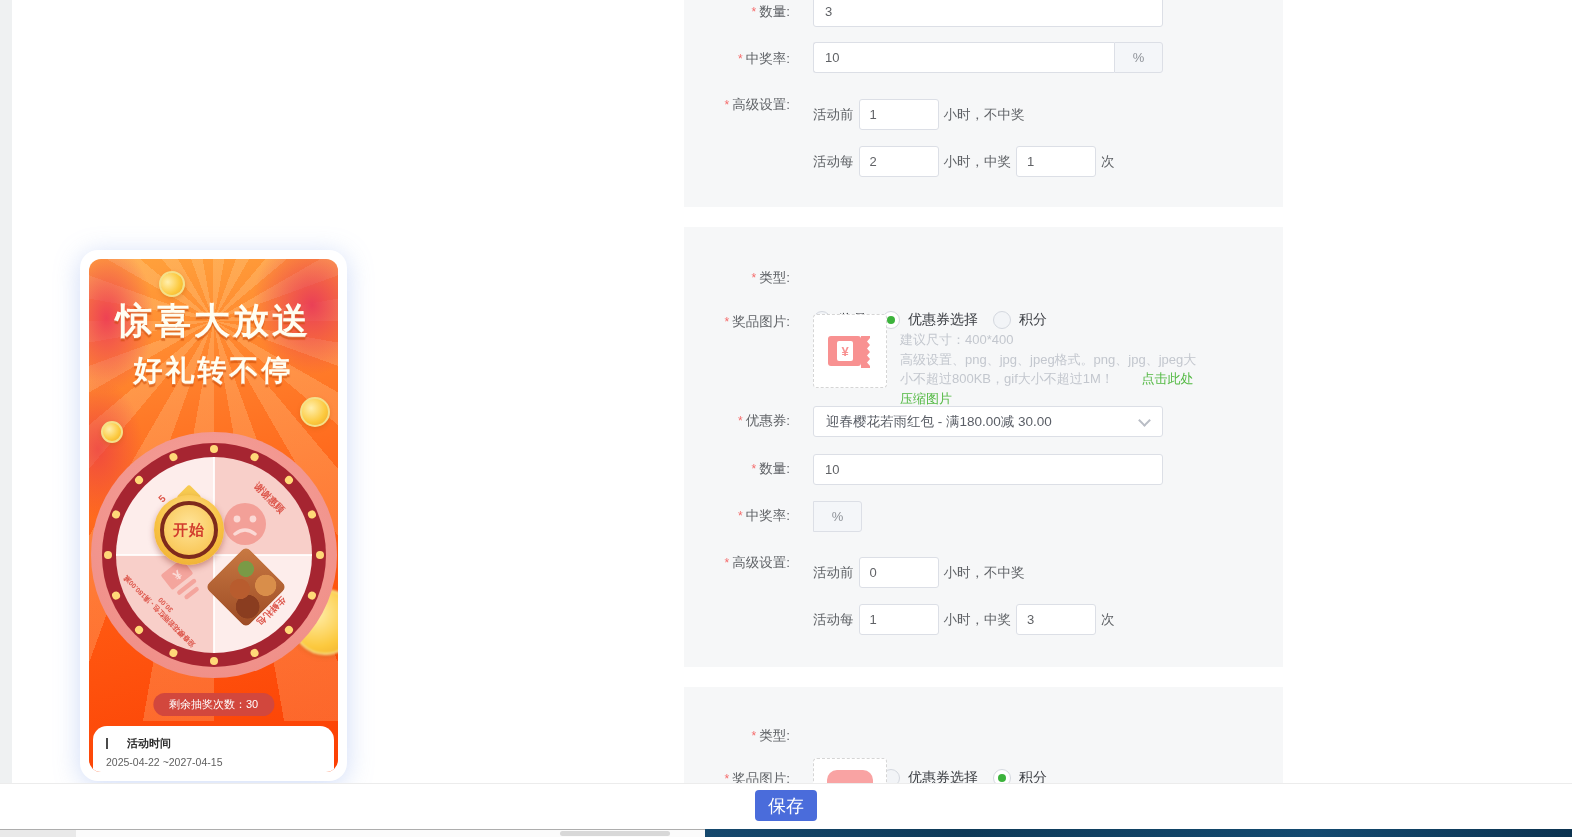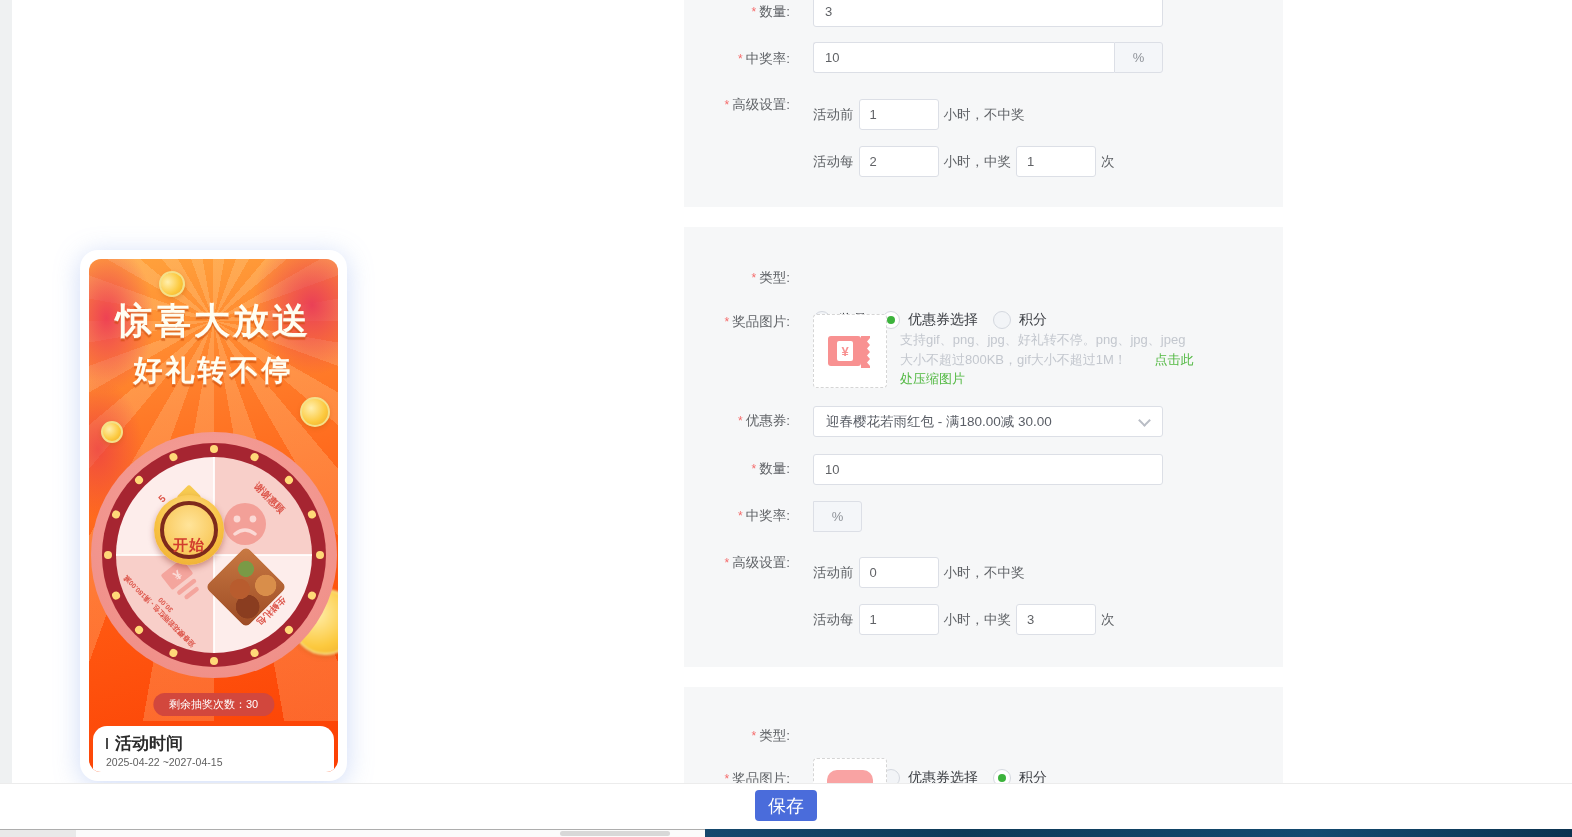--- a/index.html
+++ b/index.html
@@ -58,30 +58,30 @@
              radial-gradient(circle at 76% 72%,#8a3d20 0 19%,rgba(0,0,0,0) 20%),
              linear-gradient(135deg,#c97a43,#9c4a24); }
   .start { position:absolute; left:63px; top:63px; width:70px; height:70px; }
   .start-outer { position:absolute; inset:0; border-radius:50%;
                  background:radial-gradient(circle at 50% 35%,#ffe9a4,#f8c243 55%,#eaa62c);
                  box-shadow:0 3px 6px rgba(120,20,0,.35); }
   .start-tip { position:absolute; left:calc(50% - 9px); top:-7px; width:18px; height:18px;
                transform:rotate(45deg); border-radius:3px; background:#f7ca50; }
   .start-ring { position:absolute; inset:6px; border-radius:50%; border:4px solid #7e2a1c;
                 background:radial-gradient(circle at 50% 40%,#ffe49a,#f7bf45);
-                display:flex; align-items:flex-end; justify-content:center; }
+                display:flex; align-items:center; justify-content:center; }
   .start-text { color:#d23c2d; font-size:15px; font-weight:bold; letter-spacing:1px; }
 
   .badge { position:absolute; left:50%; transform:translateX(-50%); top:434px;
            background:#d2473d; color:#fff; font-size:11px; padding:4px 16px;
            border-radius:12px; white-space:nowrap; }
   .info-card { position:absolute; left:4px; right:4px; top:467px; bottom:-6px;
                background:#fff; border-radius:14px 14px 0 0; padding:12px 13px; }
-  .info-title { font-size:17px; font-weight:bold; color:#2b2b2b;
-                border-left:2px solid #4a4a4a; padding-left:7px; line-height:11px; }
+  .info-title { font-size:11px; font-weight:bold; color:#2b2b2b;
+                border-left:2px solid #4a4a4a; padding-left:19px; line-height:11px; }
   .info-date { margin-top:7px; font-size:10.5px; color:#5f5f5f; }
 
   
   .panel { position:absolute; left:684px; width:599px; background:#f6f7f8; }
   #p1 { top:0; height:207px; }
   #p2 { top:227px; height:440px; }
   #p3 { top:687px; height:146px; }
   .flabel { position:absolute; left:0; width:106px; text-align:right;
             font-size:13.5px; color:#5f6266; line-height:16px; white-space:nowrap; }
   .star { color:#f56c6c; margin-right:3px; font-size:12px; }
@@ -270,22 +270,23 @@
   </div>
   <div class="upload" style="top:87px">
     <svg width="48" height="42" viewBox="0 0 48 42">
       <rect x="2" y="6" width="33" height="30" rx="3" fill="#f89191"></rect>
       <path d="M35 6 h9 v2 l-3 3.5 3 3.5 -3 3.5 3 3.5 -3 3.5 3 3.5 -3 3.5 3 3.5 v2 h-9 z" fill="#f89191"></path>
       <rect x="11" y="11" width="16" height="20" rx="2" fill="#ffffff"></rect>
       <text x="19" y="26" font-size="13" font-weight="bold" fill="#f89191" text-anchor="middle">¥</text>
     </svg>
   </div>
   <div class="hint">
+    <div>建议尺寸：400*400</div>
     <div>
-      <span>支持gif、png、jpg、好礼转不停。png、jpg、jpeg大小不超过800KB，gif大小不超过1M！</span>
+      <span>高级设置、png、jpg、jpeg格式。png、jpg、jpeg大小不超过800KB，gif大小不超过1M！</span>
       <span class="link">点击此处压缩图片</span>
     </div>
   </div>
 
   <div class="flabel" style="top:186px">
     <span class="star">*</span><span>优惠券:</span>
   </div>
   <div class="sel" style="top:179px">
     <span>迎春樱花若雨红包 - 满180.00减 30.00</span>
     <i class="chev"></i>

